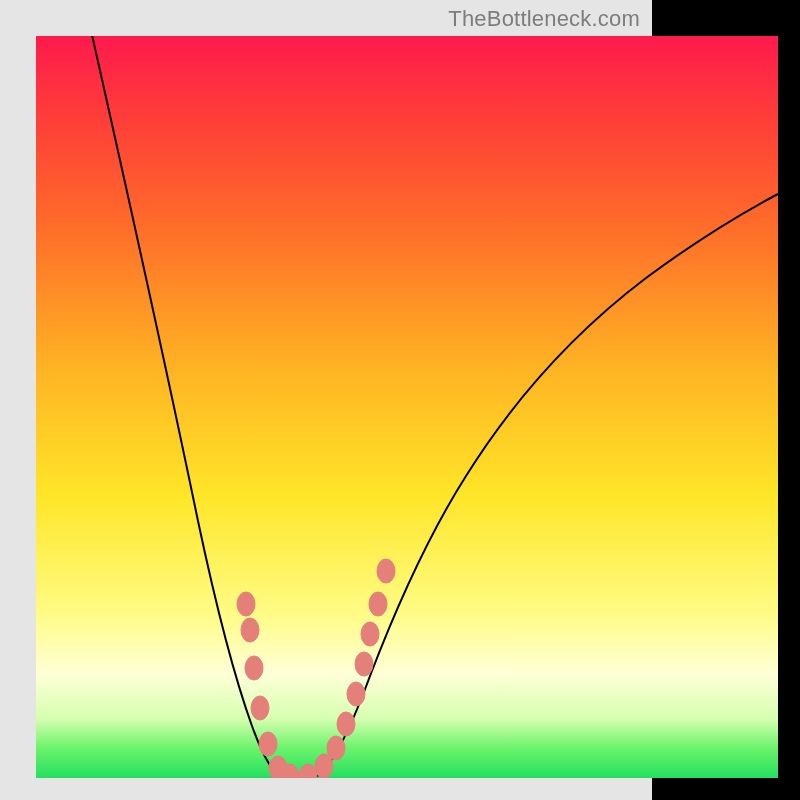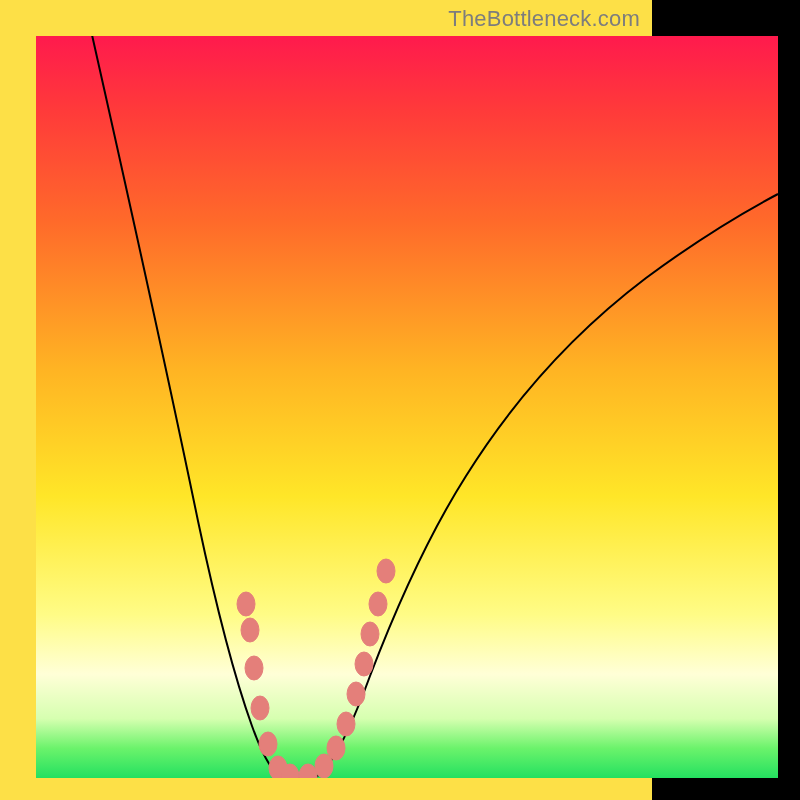--- a/index.html
+++ b/index.html
@@ -8,21 +8,21 @@
     width: 800px;
     height: 800px;
     overflow: hidden;
     background: #000;
     font-family: Arial, Helvetica, sans-serif;
   }
   .frame {
     position: relative;
     width: 652px;
     height: 800px;
-    background: #fde047;
+    background: #e5e5e5;
     text-align: center;
   }
   .plot {
     position: absolute;
     left: 36px;
     top: 36px;
     width: 742px;
     height: 742px;
     background: linear-gradient(
       to bottom,

